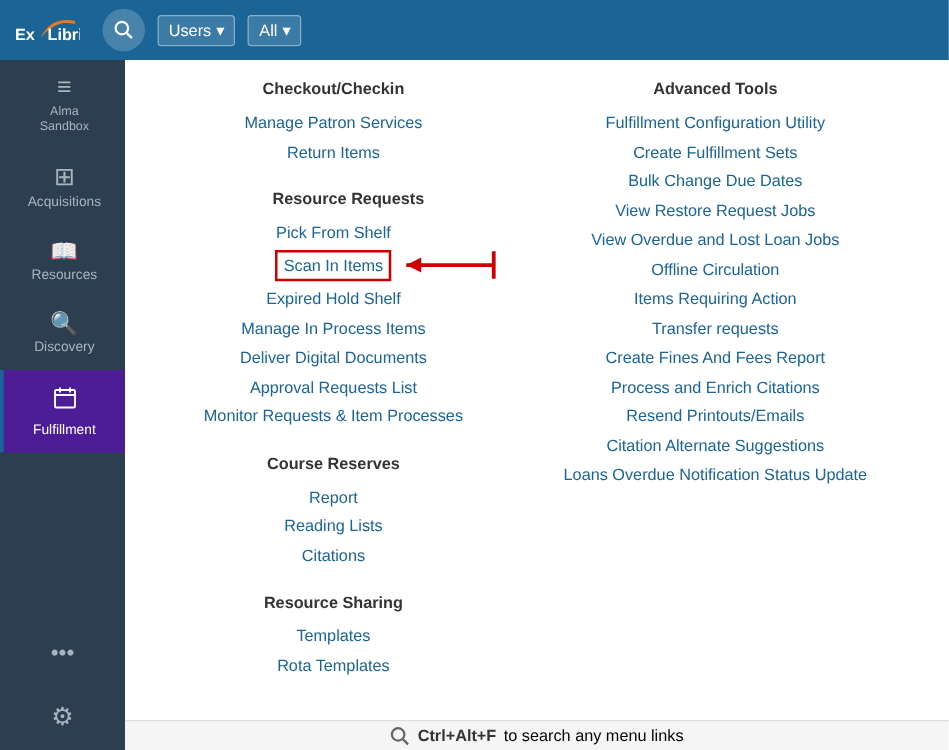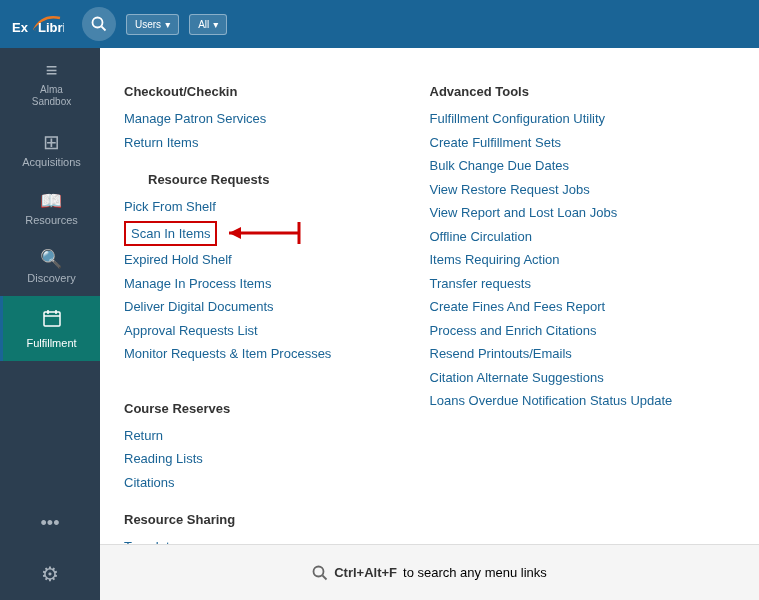--- a/index.html
+++ b/index.html
@@ -36,21 +36,21 @@
       justify-content: center;
       cursor: pointer;
       color: white;
       font-size: 16px;
     }
     .header-dropdown {
       background: rgba(255,255,255,0.15);
       border: 1px solid rgba(255,255,255,0.4);
       border-radius: 3px;
       color: white;
-      font-size: 10px;
+      font-size: 13px;
       padding: 4px 8px;
       cursor: pointer;
       display: flex;
       align-items: center;
       gap: 4px;
     }
 
     
     .main-layout {
       display: flex;
@@ -75,21 +75,21 @@
       align-items: center;
       padding: 12px 8px;
       color: #aab4be;
       cursor: pointer;
       font-size: 11px;
       text-align: center;
       gap: 4px;
       border-left: 3px solid transparent;
     }
     .sidebar-item.active {
-      background: #0f766e;
+      background: #4c1d95;
       color: white;
       border-left: 3px solid #1a6496;
       text-align: center;
     }
     .sidebar-icon {
       font-size: 20px;
       line-height: 1;
     }
     .sidebar-spacer { flex: 1; }
     .sidebar-dots {
@@ -109,23 +109,24 @@
     .menu-panel {
       flex: 1;
       background: white;
       display: flex;
       flex-direction: column;
       overflow: hidden;
     }
     .menu-content {
       flex: 1;
       display: flex;
-      padding: 36px 24px;
+      padding: 15px 24px;
       gap: 0;
       overflow-y: auto;
+      text-align: center;
     }
     .menu-column {
       flex: 1;
       padding-right: 20px;
     }
     .menu-section-title {
       font-size: 13px;
       font-weight: bold;
       color: #333;
       margin-bottom: 8px;
@@ -139,21 +140,21 @@
       font-size: 13px;
       color: #1a6496;
       text-decoration: none;
       padding: 2px 0;
       cursor: pointer;
       line-height: 1.5;
     }
 
     
     .bottom-search {
-      height: 56px;
+      height: 24px;
       background: #f5f5f5;
       border-top: 1px solid #ddd;
       display: flex;
       align-items: center;
       justify-content: center;
       gap: 6px;
       color: #666;
       font-size: 13px;
       flex-shrink: 0;
     }
@@ -253,38 +254,38 @@
           </div>
         </div>
 
         <a class="menu-link">Expired Hold Shelf</a>
         <a class="menu-link">Manage In Process Items</a>
         <a class="menu-link">Deliver Digital Documents</a>
         <a class="menu-link">Approval Requests List</a>
         <a class="menu-link">Monitor Requests &amp; Item Processes</a>
 
         
-        <div class="menu-section-title" style="margin-top:35px;">Course Reserves</div>
-        <a class="menu-link">Return</a>
+        <div class="menu-section-title" style="margin-top:18px;">Course Reserves</div>
+        <a class="menu-link">Report</a>
         <a class="menu-link">Reading Lists</a>
         <a class="menu-link">Citations</a>
 
         
         <div class="menu-section-title" style="margin-top:18px;">Resource Sharing</div>
         <a class="menu-link">Templates</a>
         <a class="menu-link">Rota Templates</a>
       </div>
 
       <div class="menu-column">
         <div class="menu-section-title">Advanced Tools</div>
         <a class="menu-link">Fulfillment Configuration Utility</a>
         <a class="menu-link">Create Fulfillment Sets</a>
         <a class="menu-link">Bulk Change Due Dates</a>
         <a class="menu-link">View Restore Request Jobs</a>
-        <a class="menu-link">View Report and Lost Loan Jobs</a>
+        <a class="menu-link">View Overdue and Lost Loan Jobs</a>
         <a class="menu-link">Offline Circulation</a>
         <a class="menu-link">Items Requiring Action</a>
         <a class="menu-link">Transfer requests</a>
         <a class="menu-link">Create Fines And Fees Report</a>
         <a class="menu-link">Process and Enrich Citations</a>
         <a class="menu-link">Resend Printouts/Emails</a>
         <a class="menu-link">Citation Alternate Suggestions</a>
         <a class="menu-link">Loans Overdue Notification Status Update</a>
       </div>
 

